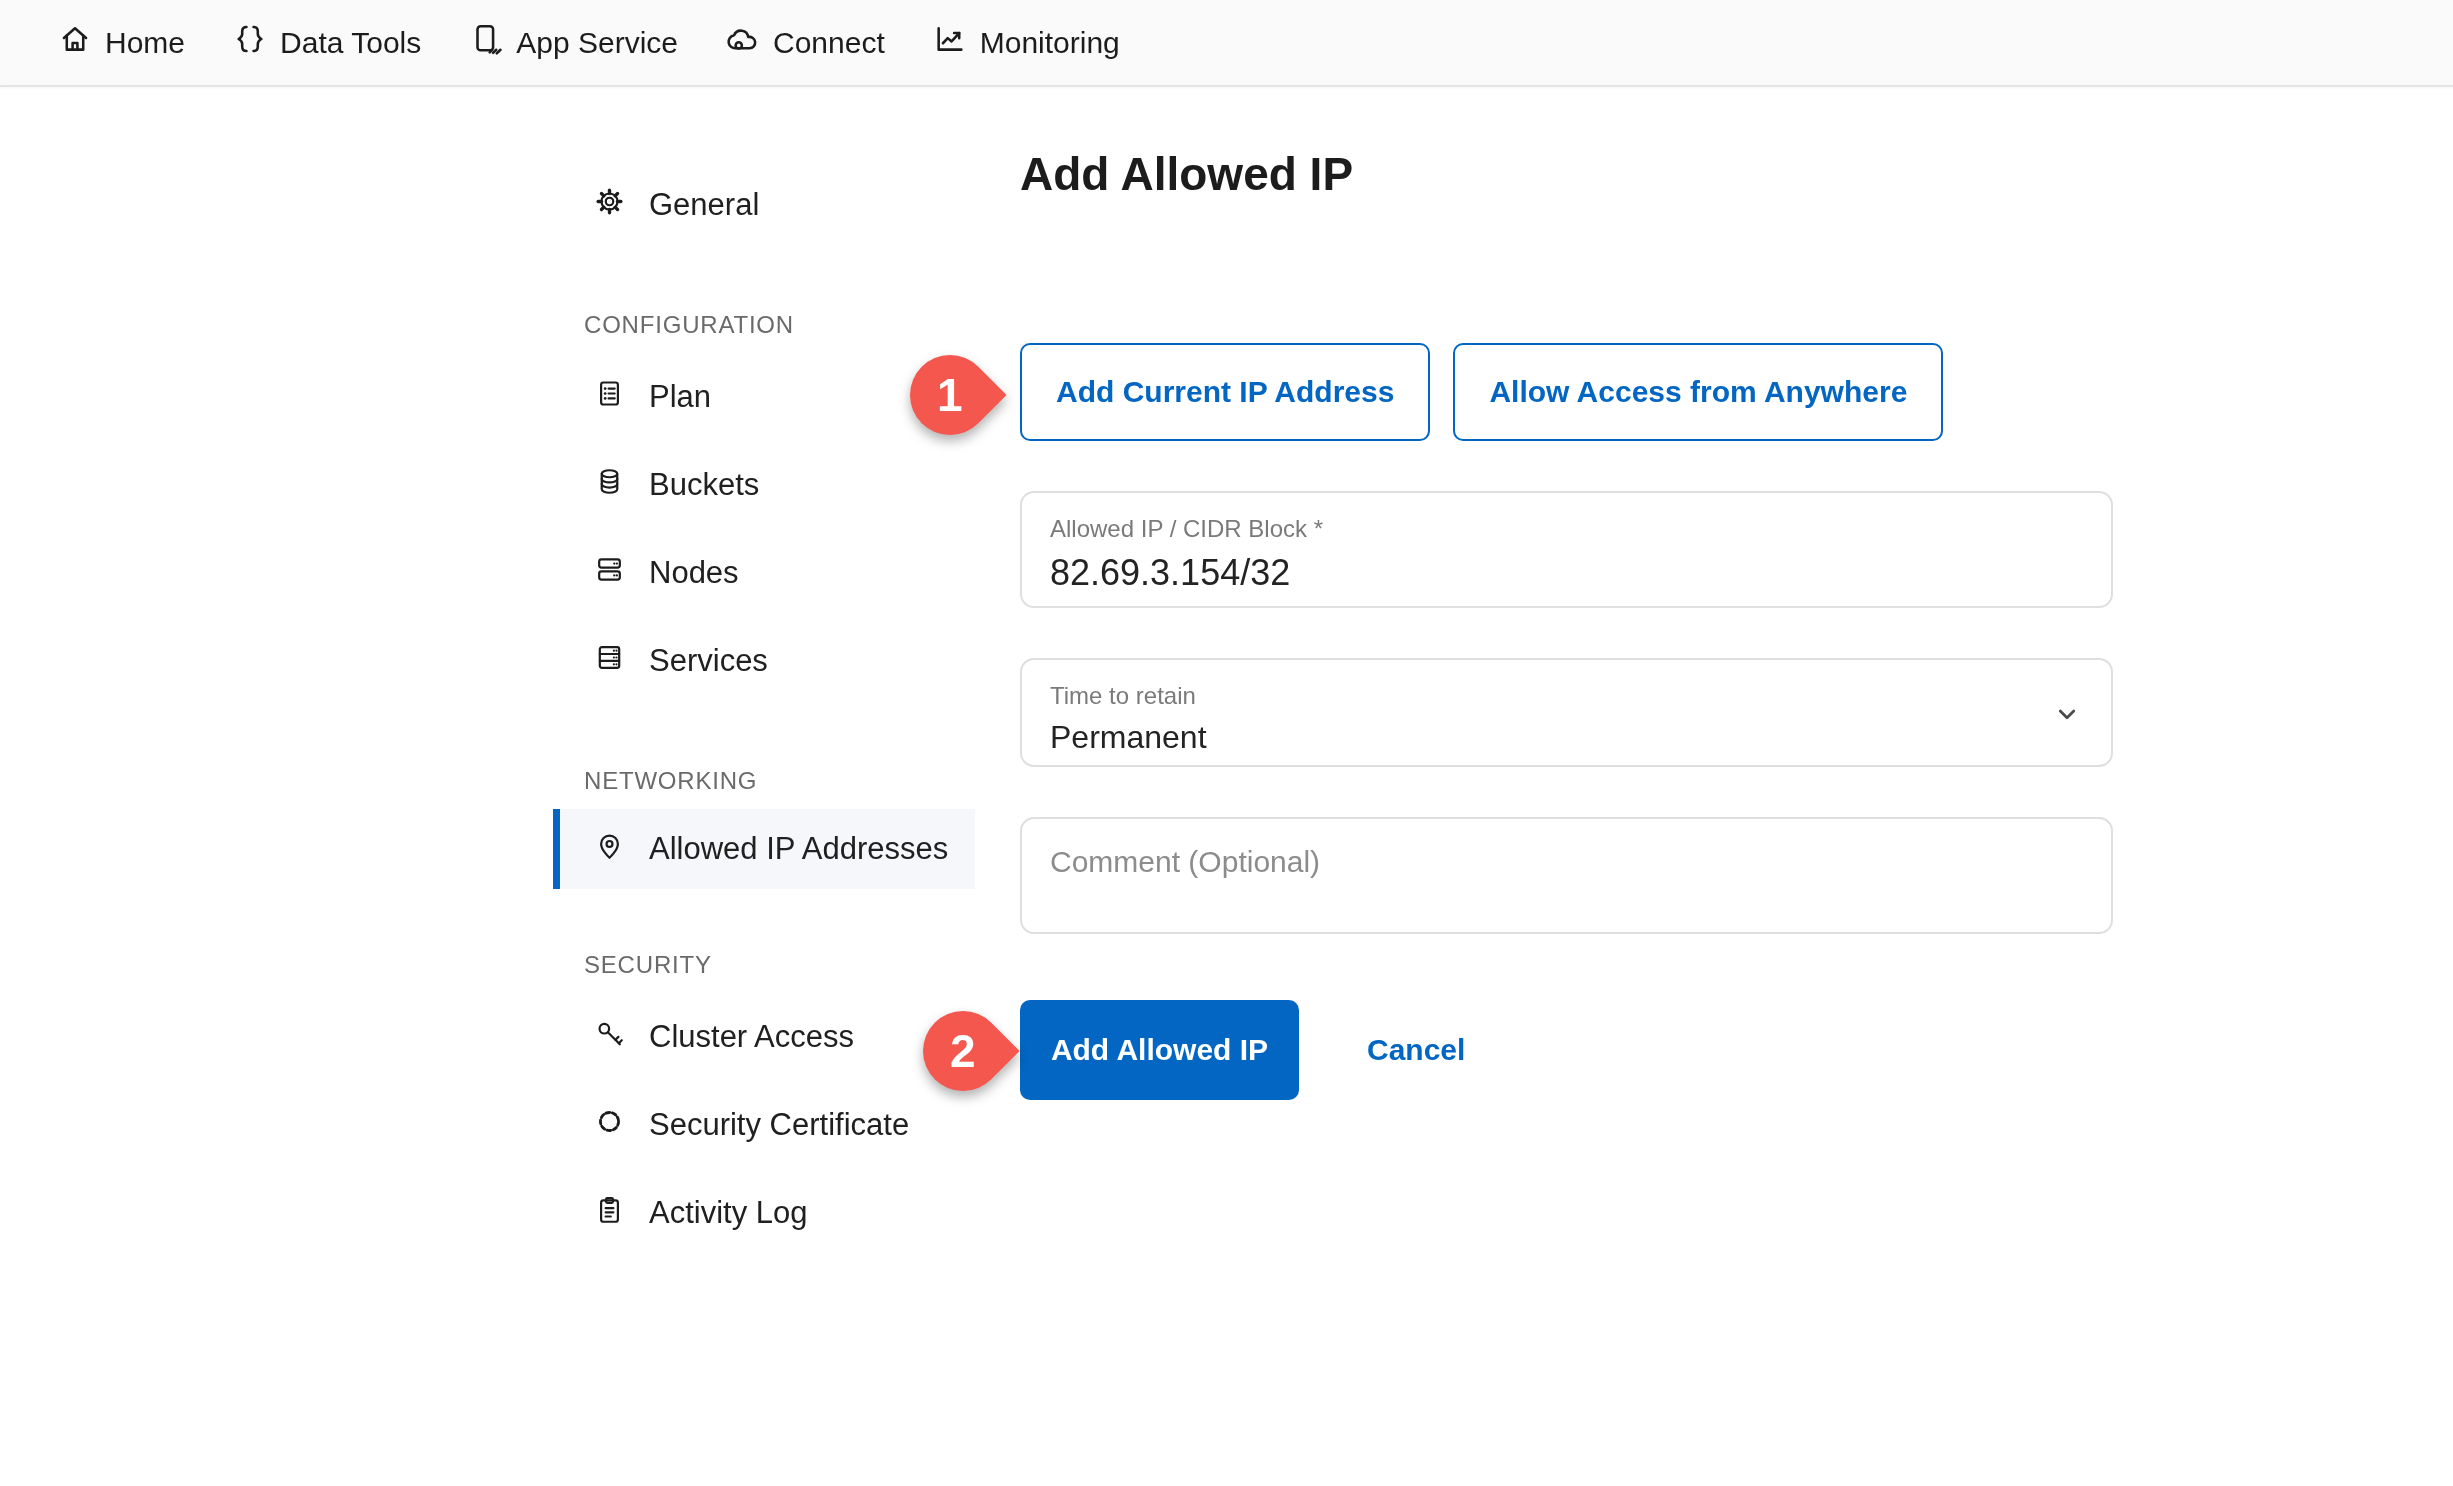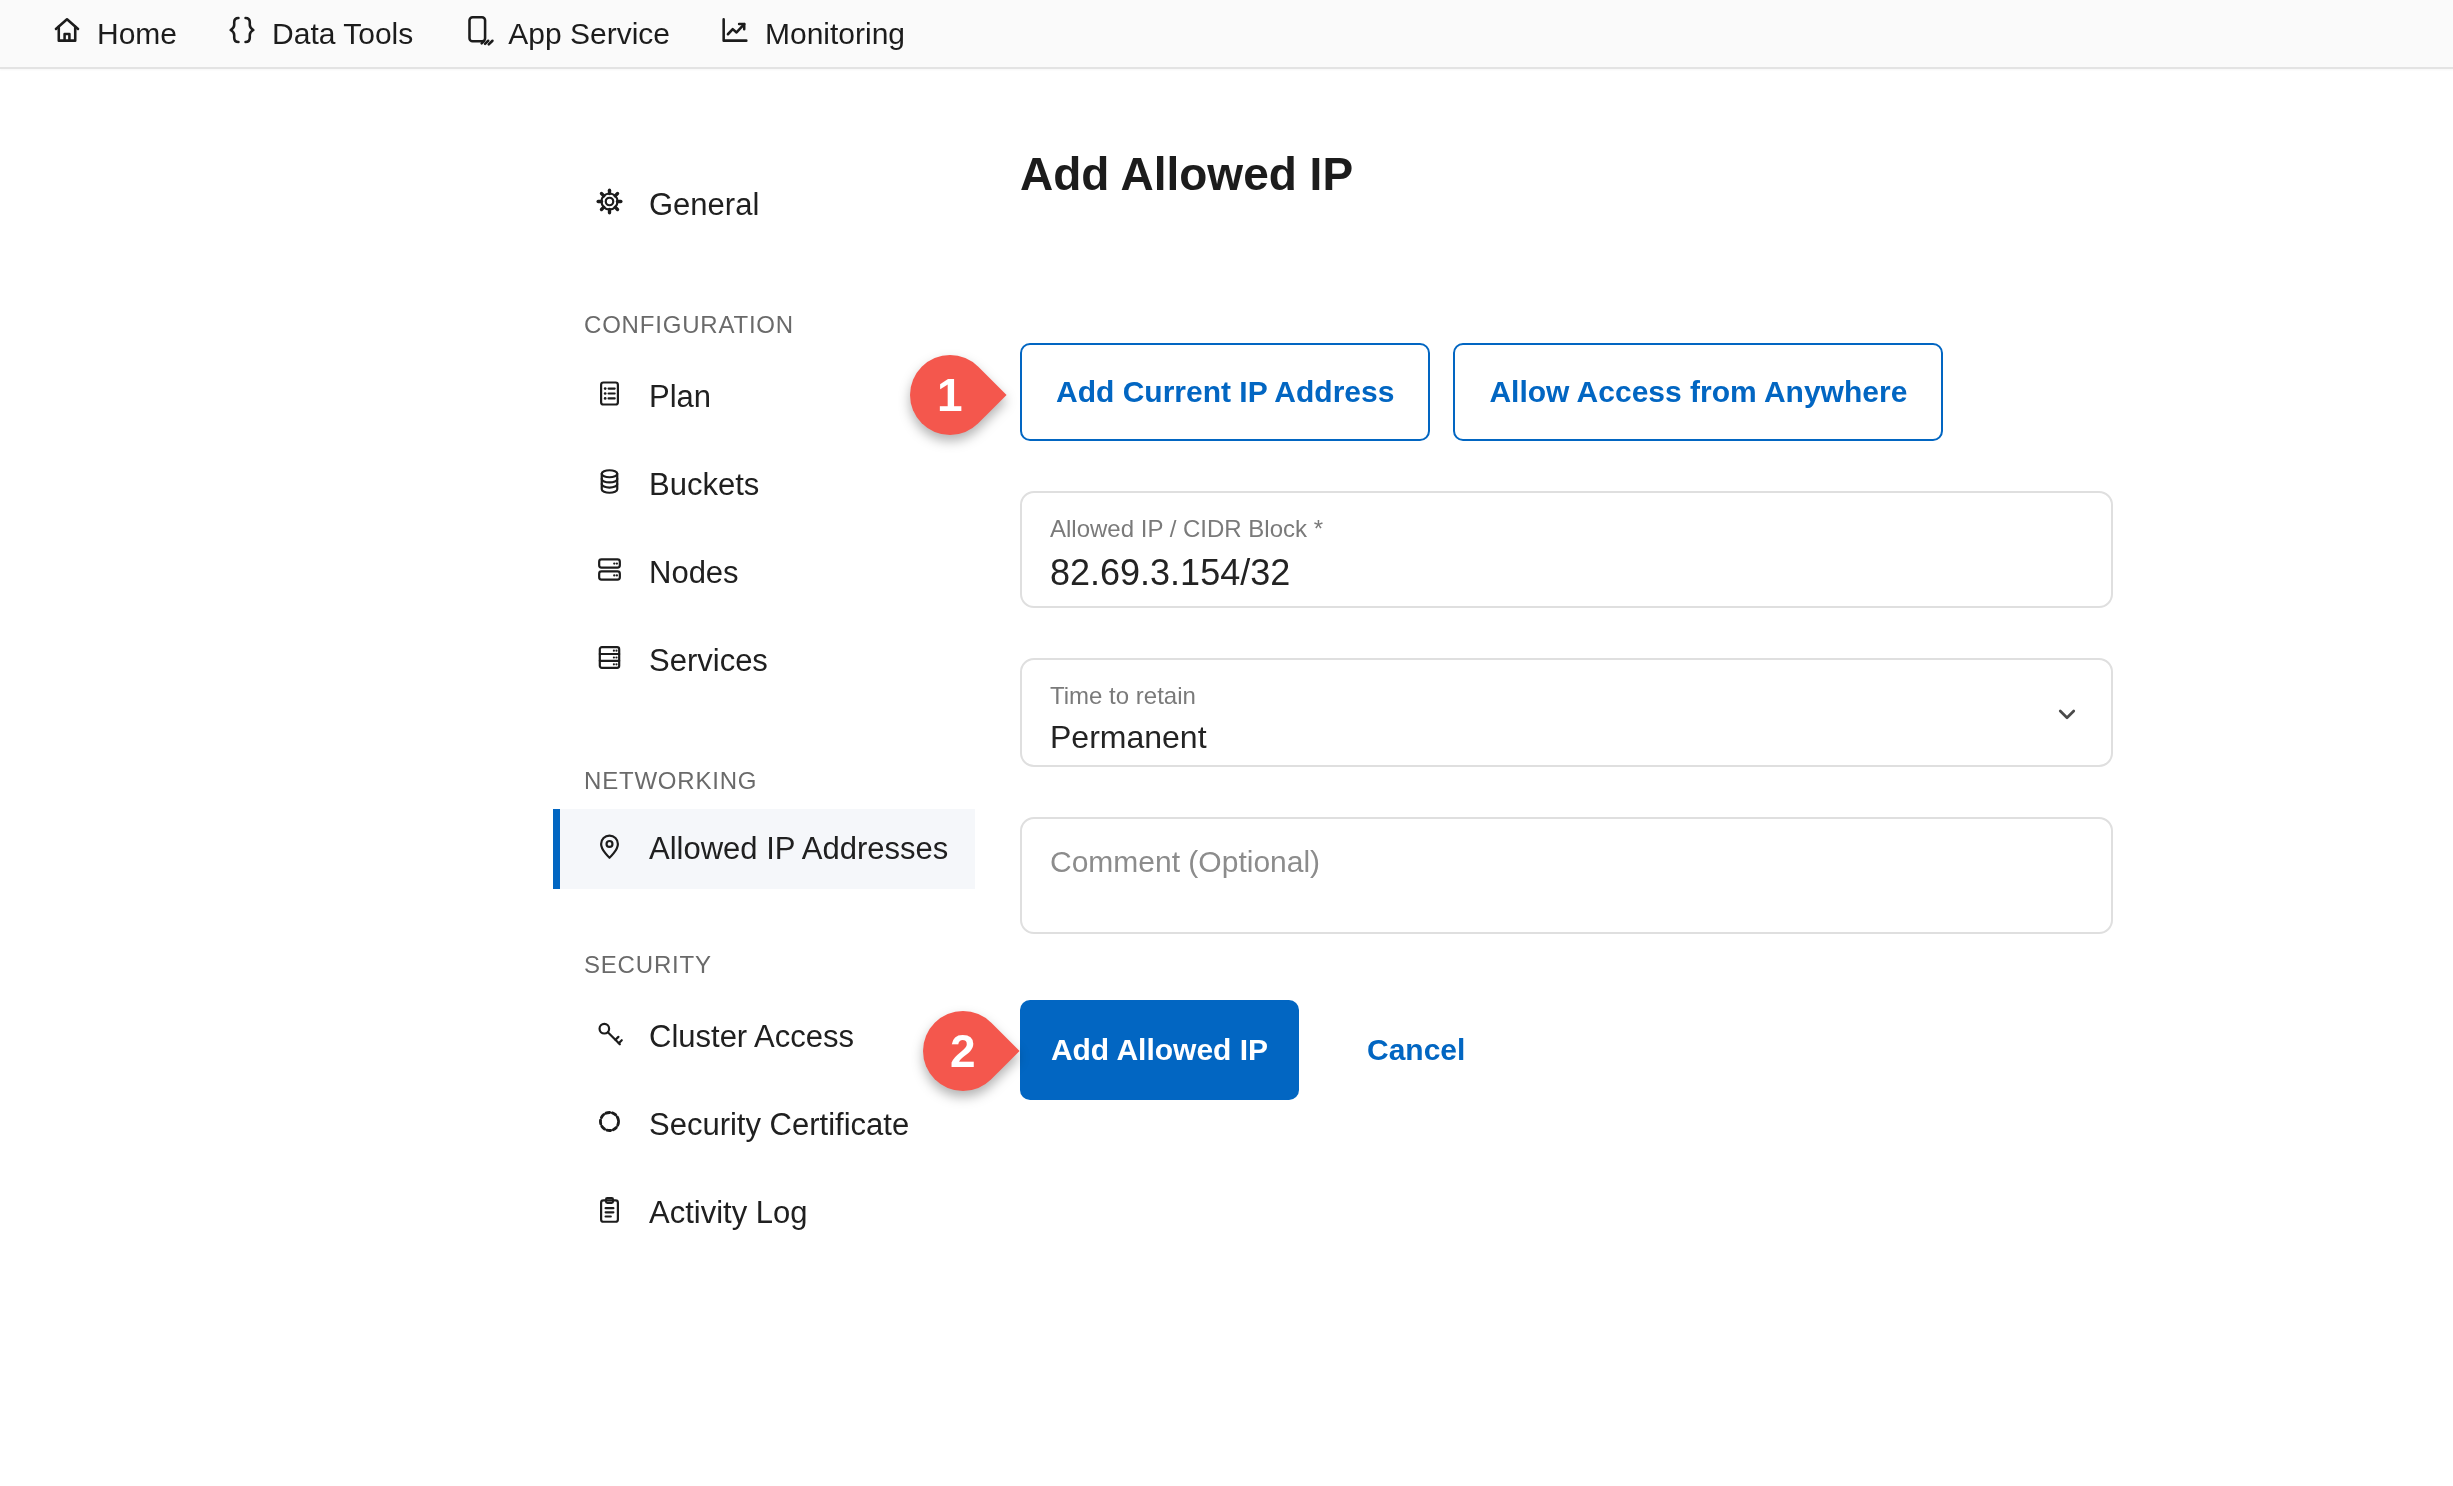--- a/index.html
+++ b/index.html
@@ -2,23 +2,23 @@
 <html><head>
 <meta charset="utf-8">
 <style>
   * { box-sizing: border-box; margin: 0; padding: 0; }
   html, body { background: #ffffff; }
   body { font-family: "Liberation Sans", sans-serif; }
   .page { position: relative; width: 2454px; height: 1487px; background: #ffffff; overflow: hidden; }
 
   
   .topnav {
-    position: absolute; left: 0; top: 0; width: 2454px; height: 69px;
+    position: absolute; left: 0; top: 0; width: 2454px; height: 87px;
     background: #FAFAFA; border-bottom: 2px solid #E3E3E3;
-    display: flex; align-items: stretch; padding-left: 26px;
+    display: flex; align-items: stretch; padding-left: 34px;
     box-shadow: 0 1px 2px rgba(0,0,0,0.04);
   }
   .nav-item {
     display: flex; align-items: center; gap: 13px; padding: 0 24px;
     font-size: 30px; font-weight: 500; color: #1C1C1C; position: relative; cursor: pointer;
   }
   .nav-item svg { width: 34px; height: 34px; stroke: #1C1C1C; fill: none; stroke-linecap: round; stroke-linejoin: round; }
   .nav-item.active { color: #0266C2; }
   .nav-item.active svg { stroke: #0266C2; }
   .nav-item.active::after {
@@ -125,20 +125,29 @@
         <svg viewBox="0 0 24 24" stroke-width="1.8">
           <rect x="6" y="3" width="11" height="17" rx="2.2"></rect>
           <path d="M14.6 21.4l1.6-1.6"></path>
             <path d="M17 21.8l2.2-2.2"></path>
             <path d="M19.6 22.2l2.6-2.6"></path>
         </svg>
       </span>
       <span>App Service</span>
     </div>
 
+    <div class="nav-item">
+      <span>
+        <svg viewBox="0 0 24 24" stroke-width="1.8">
+          <path d="M7.2 18.5h9.4a4 4 0 1 0-.9-7.9 5.2 5.2 0 0 0-10-1.2 3.7 3.7 0 0 0 1.5 9.1z"></path>
+          <circle cx="9" cy="16.5" r="2.2"></circle>
+        </svg>
+      </span>
+      <span>Connect</span>
+    </div>
 
     <div class="nav-item">
       <span>
         <svg viewBox="0 0 24 24" stroke-width="1.8">
           <path d="M4 4.5v15h16"></path>
           <path d="M7 15l3.4-3.6 2.7 2.3 5.4-5.9"></path>
           <path d="M14.9 7.8h3.6v3.6"></path>
         </svg>
       </span>
       <span>Monitoring</span>

